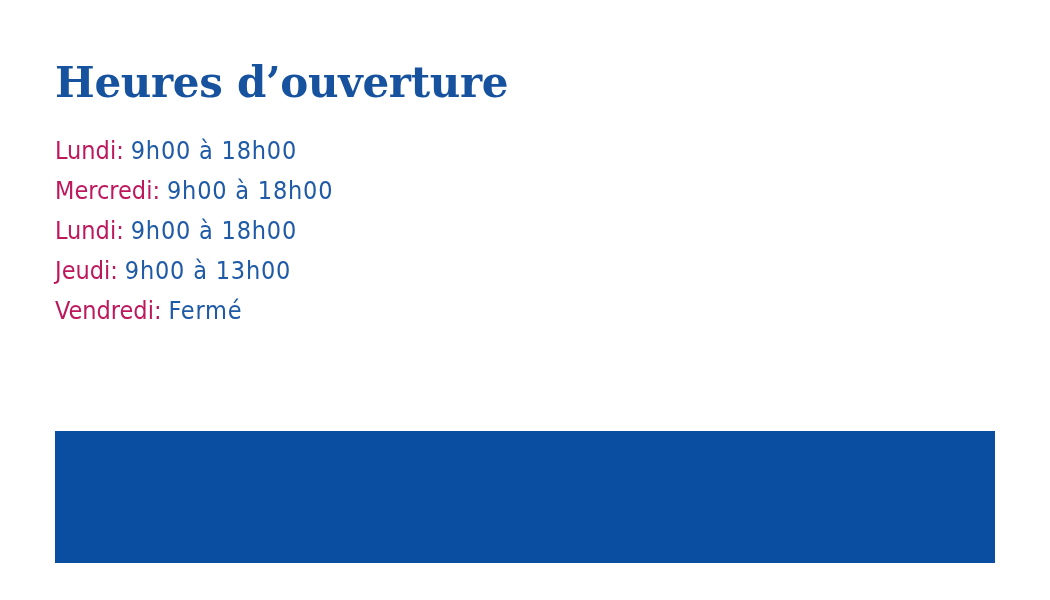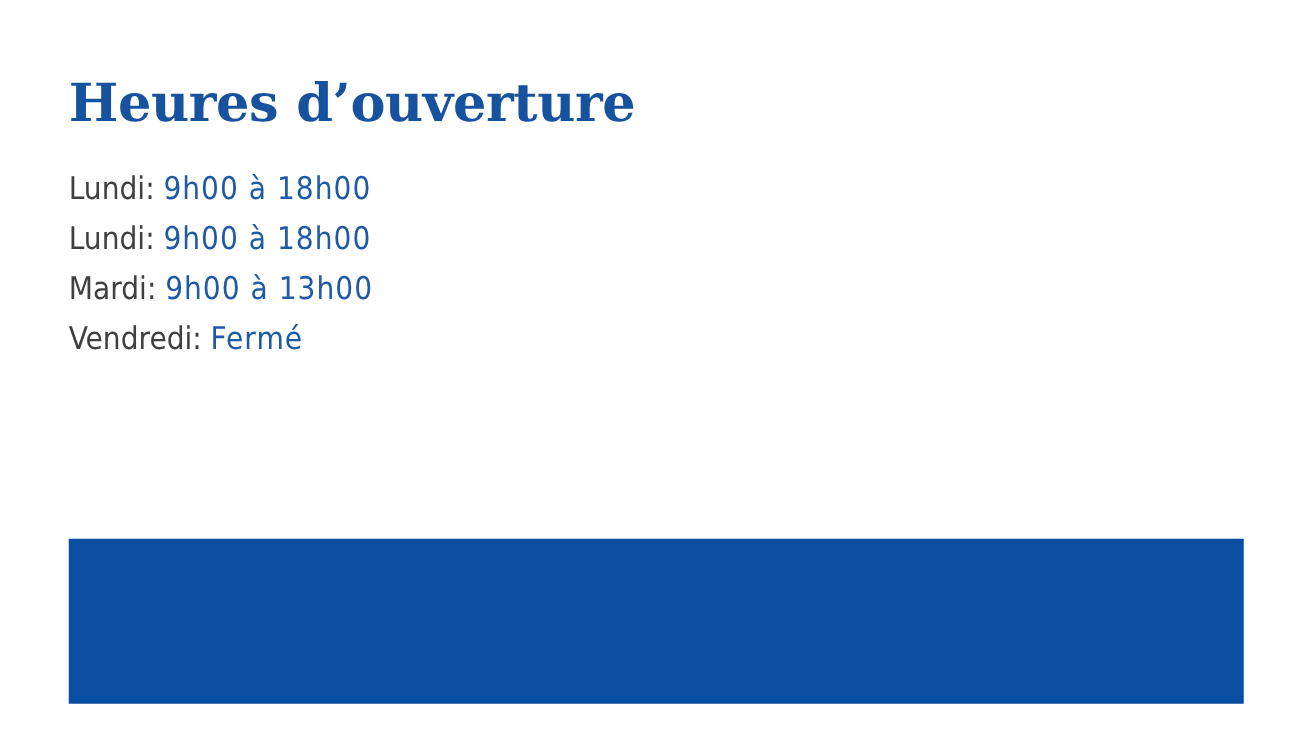--- a/index.html
+++ b/index.html
@@ -47,21 +47,21 @@
   .hours-row {
     height: 40px;
     line-height: 40px;
     font-size: 25px;
     white-space: nowrap;
     font-family: "DejaVu Sans", "Liberation Sans", sans-serif;
     font-stretch: condensed;
   }
 
   .day-label {
-    color: #404040;
+    color: #be185d;
   }
 
   .time-value {
     color: #1f5aa6;
     margin-left: 7px;
     letter-spacing: 0.8px;
   }
 
   #blue-banner {
     position: absolute;
@@ -79,28 +79,31 @@
 
   <div id="page-title">Heures d’ouverture</div>
 
   <div id="hours-list">
 
     <div class="hours-row">
       <span class="day-label">Lundi:</span><span class="time-value">9h00 à 18h00</span>
     </div>
 
 
+    <div class="hours-row">
+      <span class="day-label">Mercredi:</span><span class="time-value">9h00 à 18h00</span>
+    </div>
 
     <div class="hours-row">
       <span class="day-label">Lundi:</span><span class="time-value">9h00 à 18h00</span>
     </div>
 
 
     <div class="hours-row">
-      <span class="day-label">Mardi:</span><span class="time-value">9h00 à 13h00</span>
+      <span class="day-label">Jeudi:</span><span class="time-value">9h00 à 13h00</span>
     </div>
 
     <div class="hours-row">
       <span class="day-label">Vendredi:</span><span class="time-value">Fermé</span>
     </div>
 
   </div>
 
   <div id="blue-banner"></div>
 

